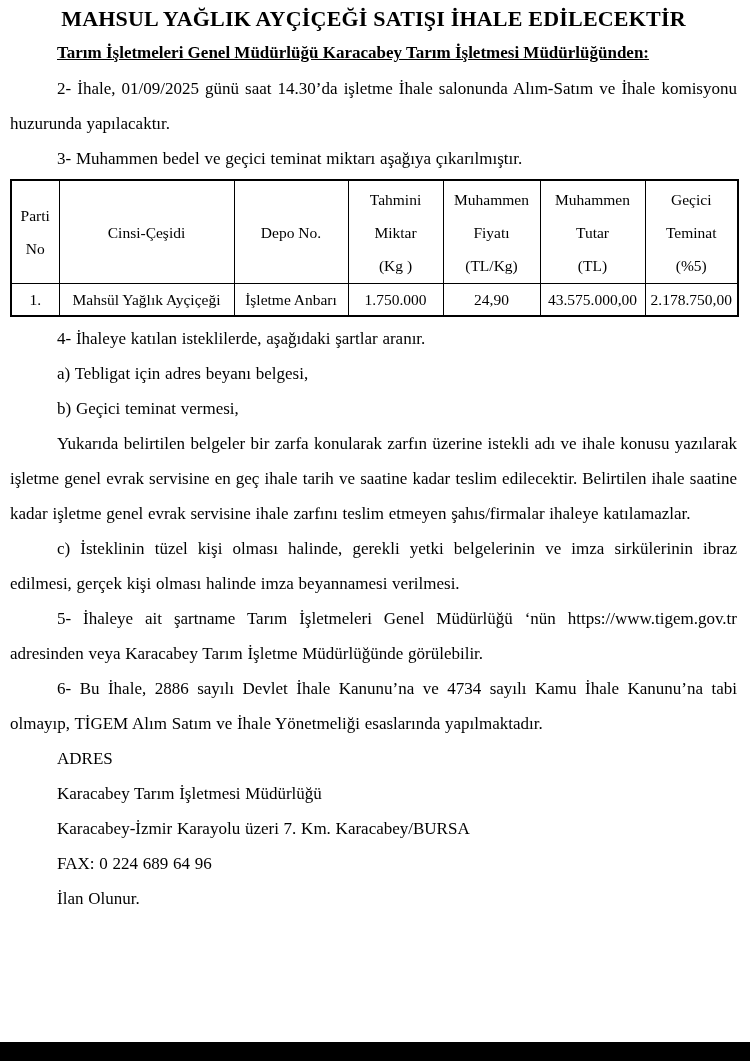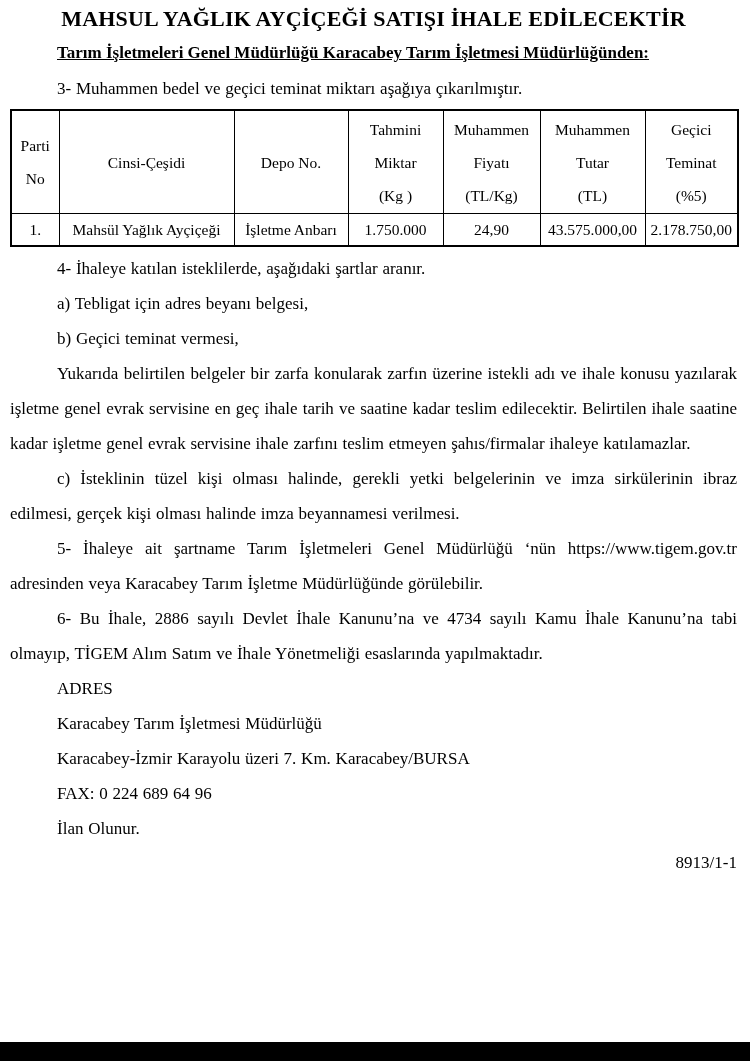--- a/index.html
+++ b/index.html
@@ -82,20 +82,21 @@
 </head>
 <body>
 
 <div class="page">
   <div class="content">
 
     <h1 class="doc-title">MAHSUL YAĞLIK AYÇİÇEĞİ SATIŞI İHALE EDİLECEKTİR</h1>
 
     <h2 class="doc-subtitle"><span>Tarım İşletmeleri Genel Müdürlüğü Karacabey Tarım İşletmesi Müdürlüğünden:</span></h2>
 
+    <p class="body">2- İhale, 01/09/2025 günü saat 14.30’da işletme İhale salonunda Alım-Satım ve İhale komisyonu huzurunda yapılacaktır.</p>
     <p class="body">3- Muhammen bedel ve geçici teminat miktarı aşağıya çıkarılmıştır.</p>
 
     <table class="lot-table">
       <colgroup>
         <col style="width:48px">
         <col style="width:175px">
         <col style="width:114px">
         <col style="width:95px">
         <col style="width:97px">
         <col style="width:105px">
@@ -140,17 +141,16 @@
     <p class="body">Yukarıda belirtilen belgeler bir zarfa konularak zarfın üzerine istekli adı ve ihale konusu yazılarak işletme genel evrak servisine en geç ihale tarih ve saatine kadar teslim edilecektir. Belirtilen ihale saatine kadar işletme genel evrak servisine ihale zarfını teslim etmeyen şahıs/firmalar ihaleye katılamazlar.</p>
     <p class="body">c) İsteklinin tüzel kişi olması halinde, gerekli yetki belgelerinin ve imza sirkülerinin ibraz edilmesi, gerçek kişi olması halinde imza beyannamesi verilmesi.</p>
     <p class="body">5- İhaleye ait şartname Tarım İşletmeleri Genel Müdürlüğü ‘nün https://www.tigem.gov.tr adresinden veya Karacabey Tarım İşletme Müdürlüğünde görülebilir.</p>
     <p class="body">6- Bu İhale, 2886 sayılı Devlet İhale Kanunu’na ve 4734 sayılı Kamu İhale Kanunu’na tabi olmayıp, TİGEM Alım Satım ve İhale Yönetmeliği esaslarında yapılmaktadır.</p>
     <p class="body">ADRES</p>
     <p class="body">Karacabey Tarım İşletmesi Müdürlüğü</p>
     <p class="body">Karacabey-İzmir Karayolu üzeri 7. Km. Karacabey/BURSA</p>
     <p class="body">FAX: 0 224 689 64 96</p>
     <p class="body">İlan Olunur.</p>
 
-    <p class="footer-ref">8913/1-1</p>
   </div>
 
   <div class="bottom-bar"></div>
 </div>
 
 </body></html>

